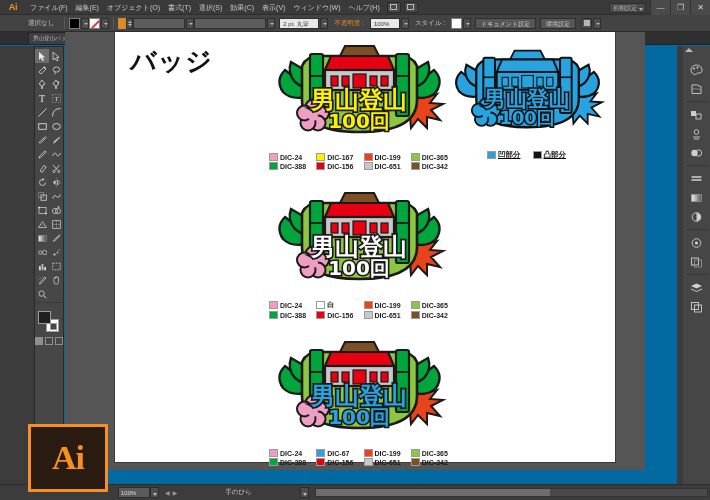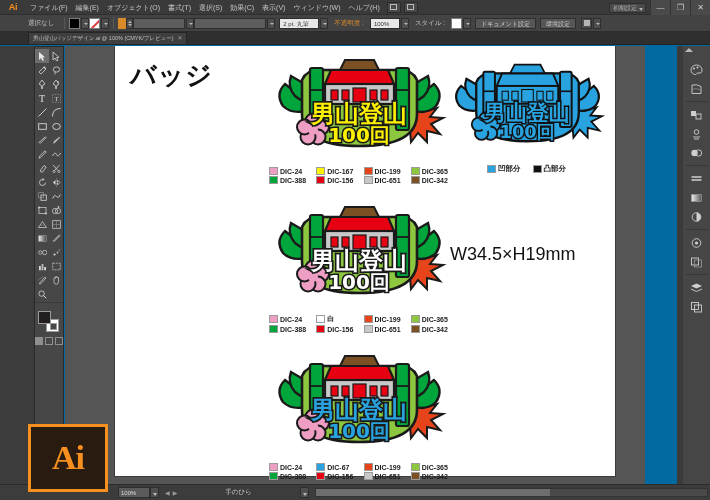--- a/index.html
+++ b/index.html
@@ -188,21 +188,21 @@
     width: 28px; height: 11px; display:flex; justify-content:center; gap:2px;
     margin-top: 2px;
   }
   .tool-modes i {
     width: 8px; height: 8px; border: 1px solid #8f8f8f; display:block;
   }
   .tool-modes i.on { background: #8f8f8f; }
 
   
   .canvas-area {
-    position: absolute; top: 46px; left: 65px;
+    position: absolute; top: 32px; left: 65px;
     width: 580px; height: 438px;
     background: #555555;
     overflow: hidden;
   }
   .artboard {
     position: absolute; left: 50px; top: 0;
     width: 500px; height: 430px;
     background: #ffffff;
     box-shadow: 0 0 0 1px #3b3b3b;
   }
@@ -635,21 +635,20 @@
       <i></i>
     </div>
 
   </div>
 
   <div class="canvas-area">
     <div class="artboard">
 
       <div class="art-title">バッジ</div>
 
-      <div class="dim-text">W34.5×H19mm</div>
 
       <div class="badge-group" style="left:152px; top:8px;">
         <div class="badge-wrap">
           <svg width="185" height="105" viewBox="0 0 185 105">
 
             <path d="M150 55 L160 48 L156 58 L170 54 L163 63 L176 64 L164 70 L173 80 L160 77 L160 88 L151 79 L144 88 L143 76 L132 79 L138 68 L128 64 L139 58 L133 49 Z" fill="#e8441c" stroke="#1a1a1a" stroke-width="2"></path>
 
             <path d="M18 30 Q8 40 16 52 Q26 62 46 55 Q34 42 18 30 Z" fill="#00a63c" stroke="#1a1a1a" stroke-width="2.4"></path>
             <path d="M24 22 Q40 30 56 48 Q40 52 28 42 Q20 33 24 22 Z" fill="#00a63c" stroke="#1a1a1a" stroke-width="2.4"></path>
 
@@ -748,21 +747,21 @@
               <circle cx="8.5" cy="-3" r="7.5" fill="#29a3e0" stroke="#111" stroke-width="2"></circle>
               <circle cx="5" cy="7" r="7.5" fill="#29a3e0" stroke="#111" stroke-width="2"></circle>
               <circle cx="-5" cy="7" r="7.5" fill="#29a3e0" stroke="#111" stroke-width="2"></circle>
               <circle cx="-8.5" cy="-3" r="7.5" fill="#29a3e0" stroke="#111" stroke-width="2"></circle>
               <circle cx="0" cy="0" r="5" fill="#29a3e0"></circle>
             </g>
             <text x="92" y="68" text-anchor="middle" font-size="24" font-weight="bold" font-family="'DejaVu Sans',sans-serif" fill="#29a3e0" stroke="#111" stroke-width="3.4" paint-order="stroke">男山登山</text>
             <text x="92" y="88" text-anchor="middle" font-size="20" font-weight="bold" font-family="'DejaVu Sans',sans-serif" fill="#29a3e0" stroke="#111" stroke-width="3.2" paint-order="stroke">100回</text>
           </svg>
         </div>
-        <div class="legend-cn" style="margin-top:4px;margin-left:42px;">
+        <div class="legend-cn" style="margin-top:4px;margin-left:42px;text-decoration:underline;">
           <div class="sw-item">
             <span class="sw-chip" style="background:#29a3e0"></span>
             <span class="sw-name">凹部分</span>
           </div>
           <div class="sw-item">
             <span class="sw-chip" style="background:#111111"></span>
             <span class="sw-name">凸部分</span>
           </div>
         </div>
       </div>

